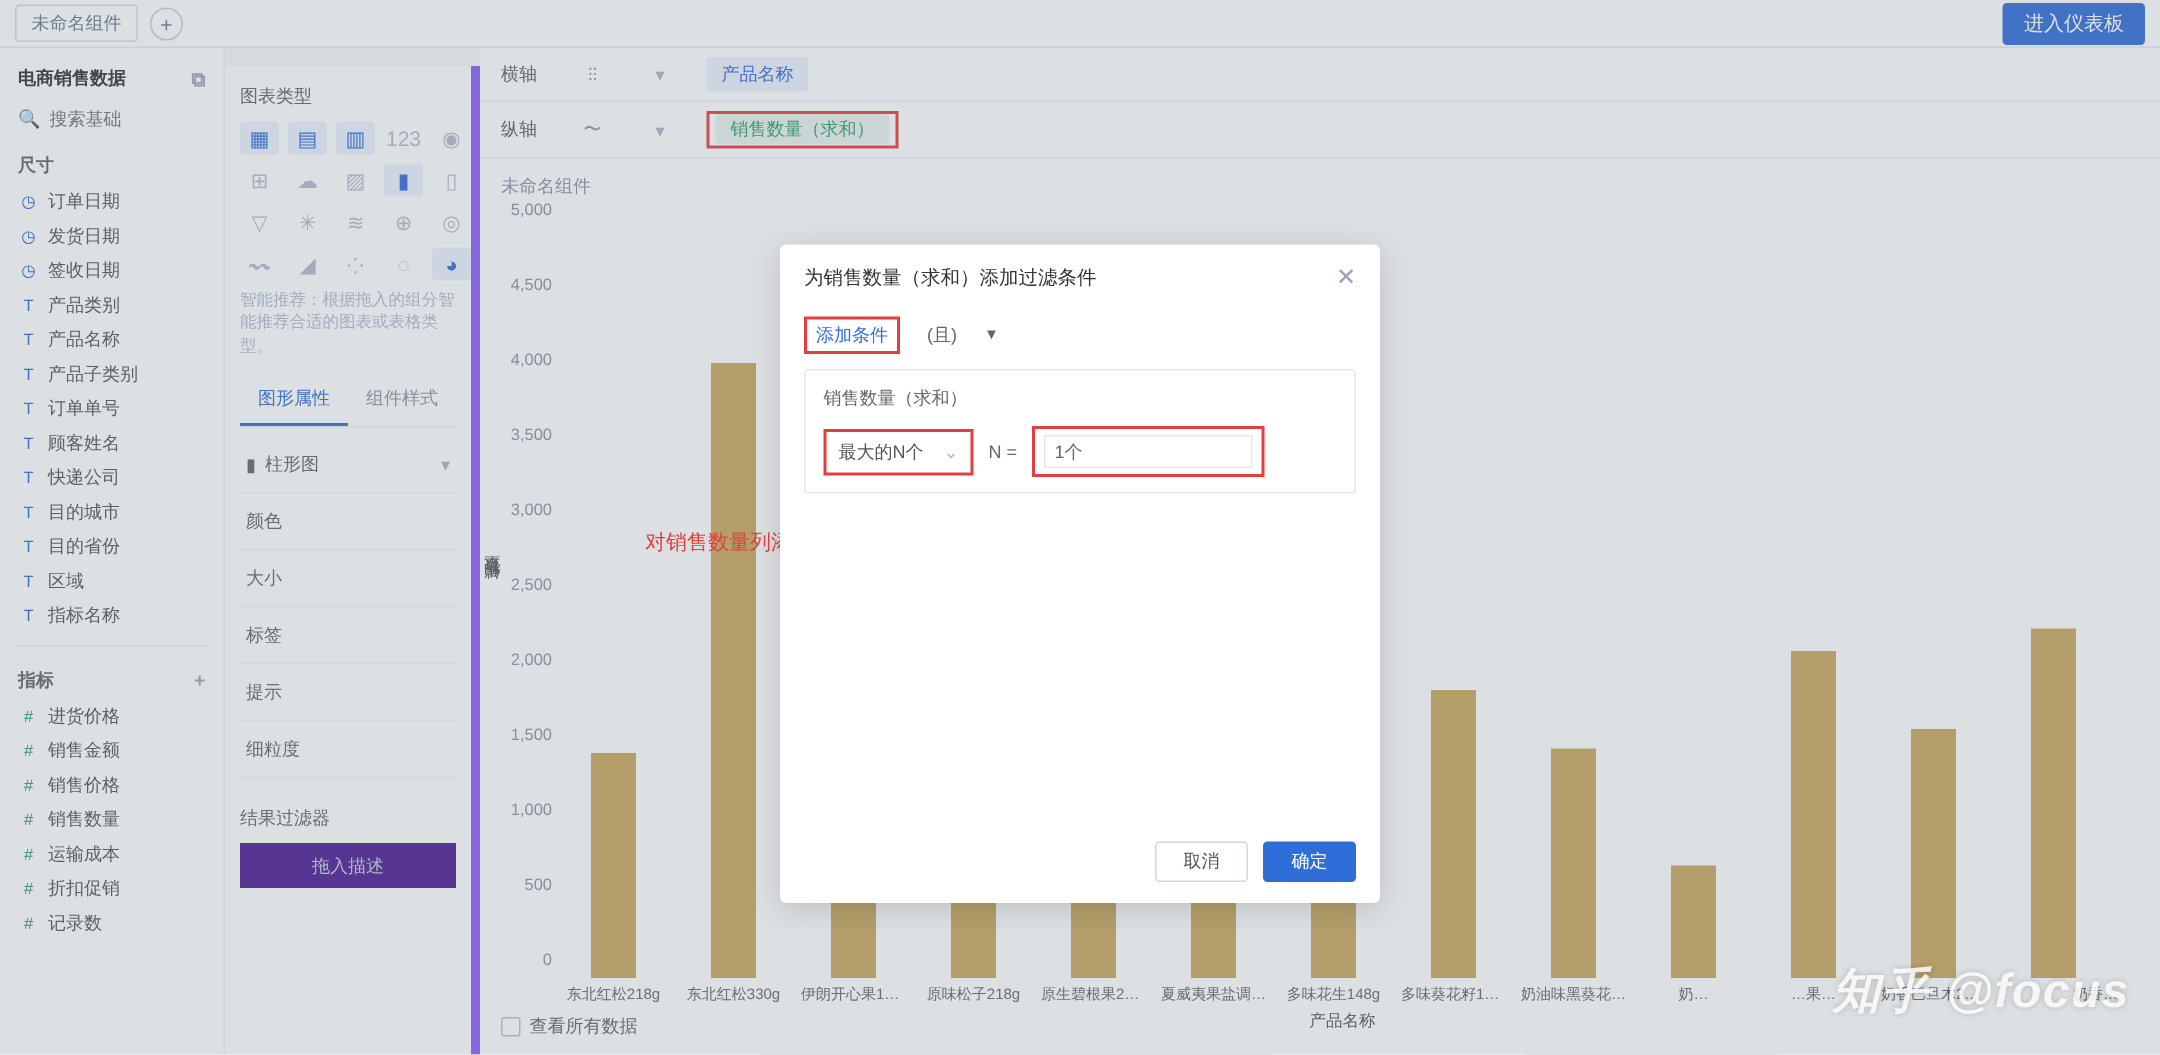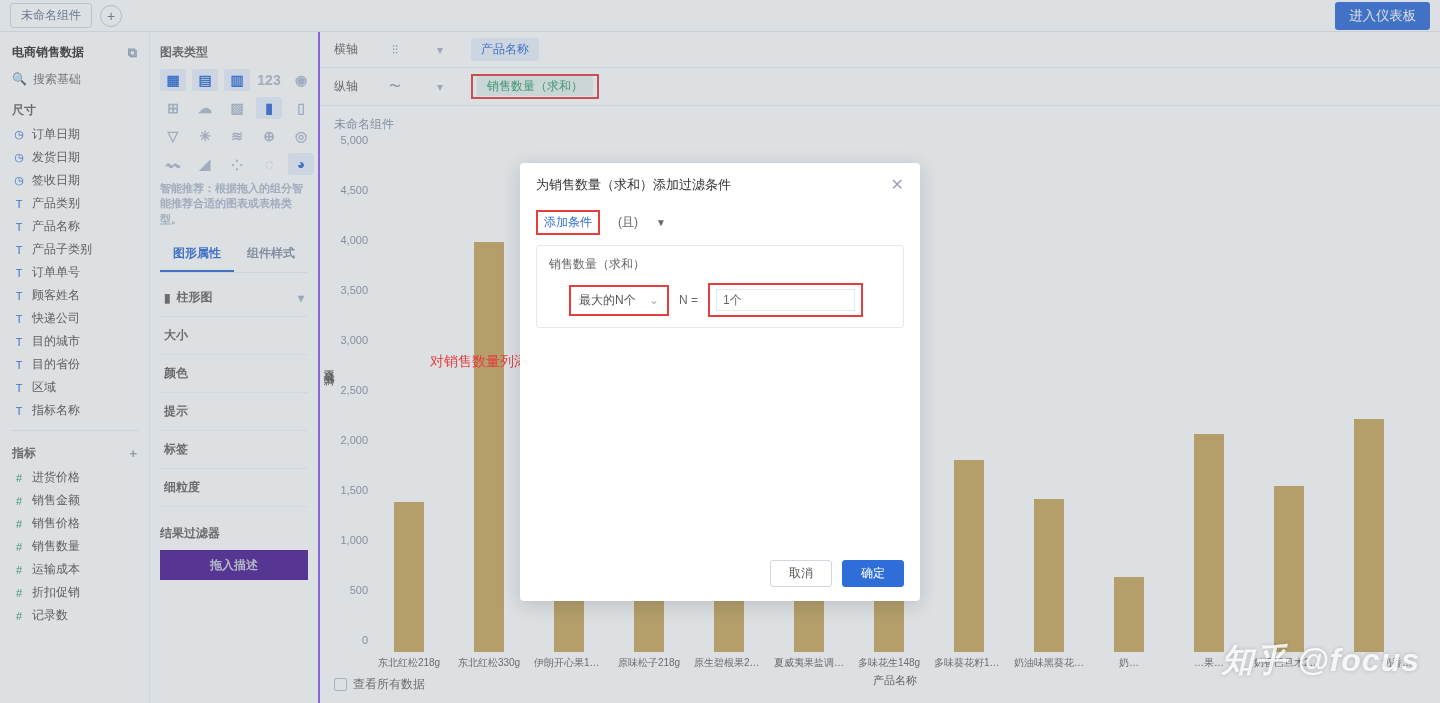--- a/index.html
+++ b/index.html
@@ -18,21 +18,21 @@
 .lp-header .icon-sm { color: #9aa5b8; }
 .search-box { margin: 0 10px 6px; display: flex; align-items: center; gap: 6px; color: #aab3c2; border-bottom: 1px solid transparent; padding: 3px 2px; }
 .search-box input { border: none; outline: none; font-size: 12px; color: #666; width: 100%; background: transparent; }
 .section-title { padding: 6px 12px 4px; color: #666; font-weight: 600; font-size: 12px; display: flex; justify-content: space-between; align-items: center; }
 .dim-list, .metric-list { padding: 0 6px; }
 .dim-item, .metric-item { display: flex; align-items: center; gap: 6px; padding: 3px 6px; color: #555; border-radius: 3px; }
 .dim-item .tico { color: #2f6dd9; font-size: 11px; width: 14px; text-align: center; }
 .metric-item .mico { color: #2f9d6d; font-size: 11px; width: 14px; text-align: center; }
 .divider-line { height: 1px; background: #eef0f4; margin: 8px 10px; }
 
-.chart-type-panel { position: absolute; top: 32px; left: 150px; width: 170px; bottom: 0; background: #fff; border-right: 2px solid #8b5cf6; padding: 12px 10px; z-index: 40; font-weight: bold; }
+.chart-type-panel { position: absolute; top: 44px; left: 150px; width: 170px; bottom: 0; background: #fff; border-right: 6px solid #8b5cf6; padding: 12px 10px; z-index: 40; }
 .ctp-title { color: #666; margin-bottom: 8px; }
 .chart-grid { display: grid; grid-template-columns: repeat(5, 1fr); gap: 6px; margin-bottom: 6px; }
 .chart-cell { width: 26px; height: 22px; border-radius: 3px; display: flex; align-items: center; justify-content: center; color: #b0bacd; font-size: 14px; }
 .chart-cell.on { background: #e8f0fc; color: #2f6dd9; }
 .hint-text { color: #b0bacd; font-size: 11px; line-height: 1.4; margin: 6px 0 10px; }
 .prop-tabs { display: flex; border-bottom: 1px solid #eef0f4; margin-bottom: 6px; }
 .prop-tab { flex: 1; text-align: center; padding: 8px 0; color: #8a93a5; cursor: pointer; }
 .prop-tab.active { color: #2f6dd9; border-bottom: 2px solid #2f6dd9; }
 .prop-row { padding: 10px 4px; border-bottom: 1px solid #f2f4f8; color: #666; display: flex; align-items: center; gap: 6px; }
 .result-filter-box { margin-top: 18px; color: #666; }
@@ -66,21 +66,21 @@
 .modal { position: absolute; top: 163px; left: 520px; width: 400px; background: #fff; border-radius: 4px; box-shadow: 0 4px 20px rgba(0,0,0,0.15); z-index: 100; }
 .modal-header { display: flex; justify-content: space-between; align-items: center; padding: 12px 16px; font-size: 13px; color: #333; }
 .modal-close { color: #9aa5b8; font-size: 16px; cursor: pointer; }
 .modal-body { padding: 4px 16px 12px; }
 .add-cond-row { display: flex; align-items: center; gap: 18px; margin-bottom: 10px; }
 .add-cond { border: 2px solid #e53e3e; padding: 2px 6px; color: #2f6dd9; display: inline-block; }
 .and-label { color: #666; }
 .caret-down { color: #666; font-size: 10px; }
 .cond-box { border: 1px solid #e5e8ed; border-radius: 3px; padding: 10px 12px; }
 .cond-title { color: #666; margin-bottom: 10px; font-size: 12px; }
-.cond-inputs { display: flex; align-items: center; gap: 10px; margin-left: 20px; }
+.cond-inputs { display: flex; align-items: center; gap: 10px; }
 .select-box { border: 2px solid #e53e3e; padding: 5px 8px; width: 100px; display: flex; justify-content: space-between; align-items: center; color: #555; background: #fff; }
 .n-equals { color: #666; }
 .n-input-wrap { border: 2px solid #e53e3e; padding: 4px 6px; width: 155px; }
 .n-input { border: 1px solid #e5e8ed; padding: 3px 6px; width: 100%; color: #666; font-size: 12px; outline: none; }
 .modal-spacer { height: 210px; }
 .modal-footer { display: flex; justify-content: flex-end; gap: 10px; padding: 10px 16px 14px; margin-left: 16px; }
 .btn { padding: 4px 18px; border-radius: 3px; font-size: 12px; cursor: pointer; }
 .btn-cancel { background: #fff; border: 1px solid #d0d7e2; color: #555; }
 .btn-ok { background: #2f6dd9; border: 1px solid #2f6dd9; color: #fff; }
 
@@ -228,24 +228,24 @@
   <div class="hint-text">智能推荐：根据拖入的组分智能推荐合适的图表或表格类型。</div>
   <div class="prop-tabs">
     <div class="prop-tab active">图形属性</div>
     <div class="prop-tab">组件样式</div>
   </div>
   <div class="prop-row">
     <span>▮</span>
     <span>柱形图</span>
     <span style="margin-left:auto;color:#aab3c2">▾</span>
   </div>
+  <div class="prop-row">颜色</div>
   <div class="prop-row">大小</div>
-  <div class="prop-row">颜色</div>
+  <div class="prop-row">标签</div>
   <div class="prop-row">提示</div>
-  <div class="prop-row">标签</div>
   <div class="prop-row">细粒度</div>
   <div class="result-filter-box">
     <div>结果过滤器</div>
     <div class="drag-area">拖入描述</div>
   </div>
 </div>
 
 <div class="main-area">
   <div class="axis-bar">
     <span class="axis-label">横轴</span>

